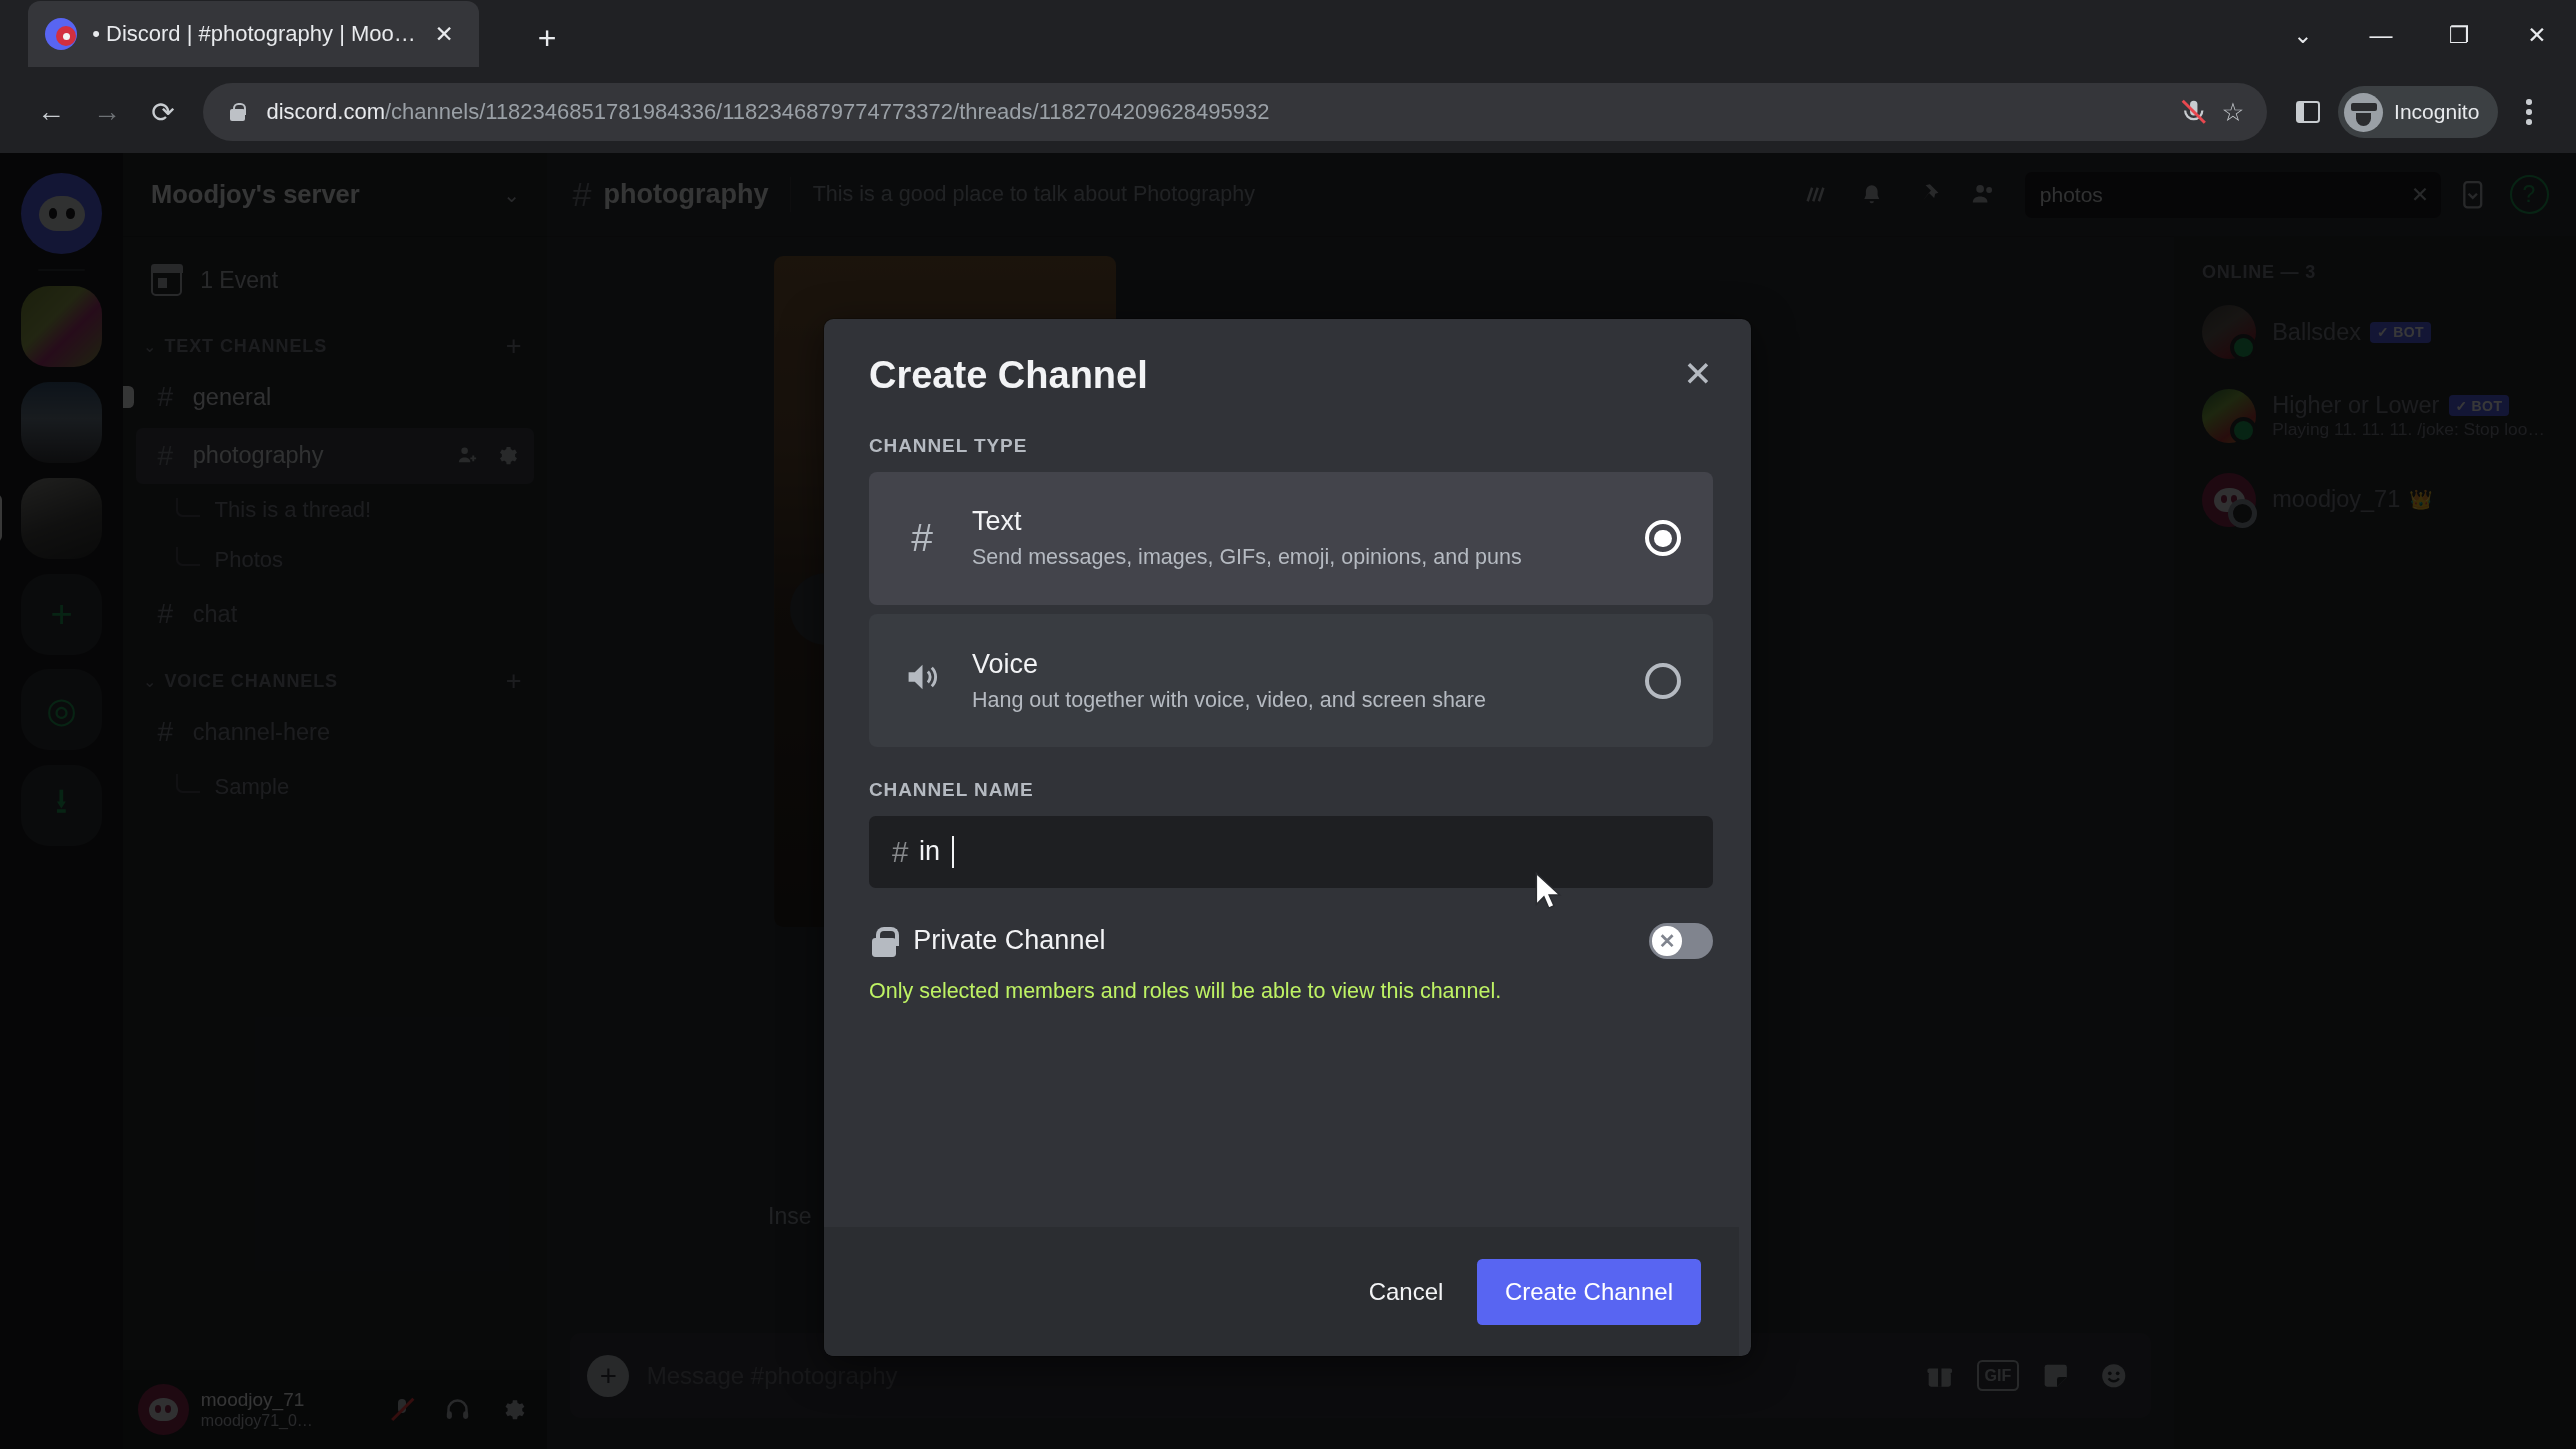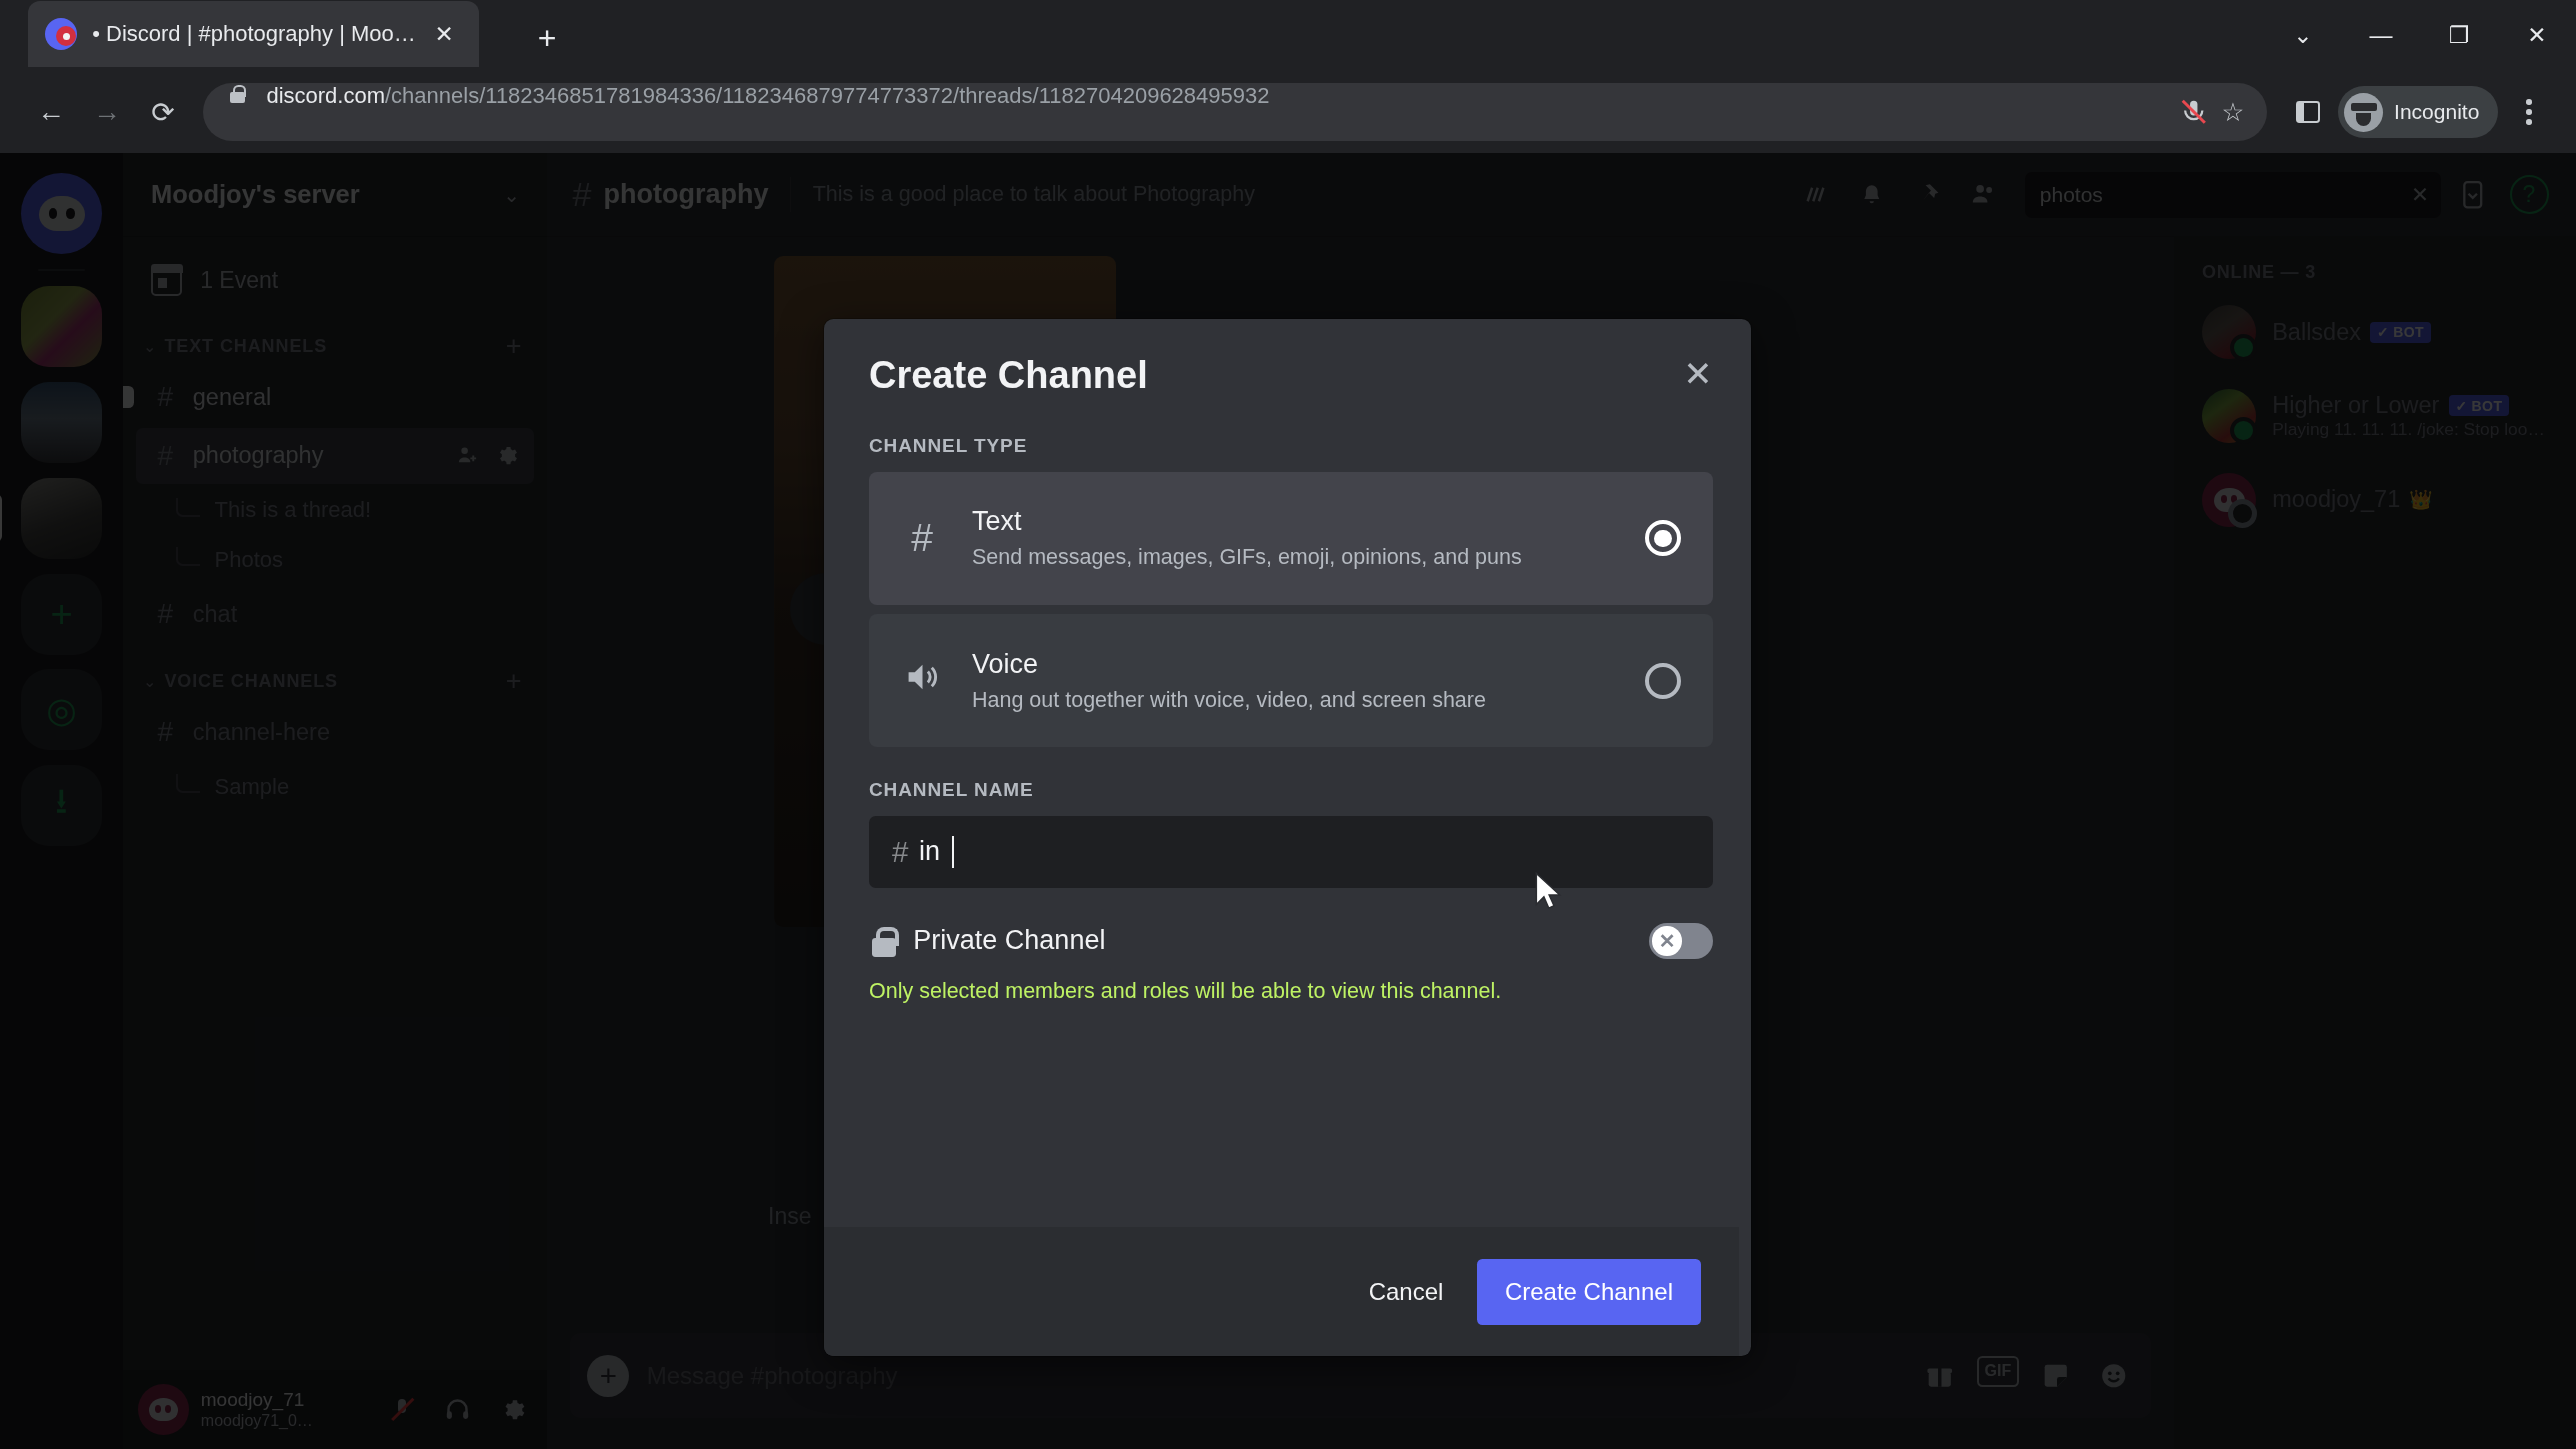--- a/index.html
+++ b/index.html
@@ -67,21 +67,21 @@
   }
   .nav-btn {
     width: 56px; height: 56px; display: flex; align-items: center;
     justify-content: center; color: #c8ccd0; font-size: 28px;
     border-radius: 50%; flex: 0 0 auto;
   }
   .nav-btn.dim { color: #6e7276; }
   .omnibox {
     flex: 1 1 auto; height: 58px; background: #35363a;
     border-radius: 29.5px; margin: 0 17.4px 0 12px;
-    display: flex; padding: 0 23px;
+    display: flex; align-items: center; padding: 0 23px;
     position: relative;
   }
   .lock-icon {
     width: 23px; height: 23px; flex: 0 0 auto; position: relative;
     margin-right: 17.4px;
   }
   .lock-icon::before {
     content: ""; position: absolute; left: 4px; top: 8.7px;
     width: 14.8px; height: 11.4px; background: #bdc1c6; border-radius: 2px;
   }
@@ -343,21 +343,21 @@
     position: absolute; left: 23px; right: 425px; bottom: 31px; height: 85px;
     background: #383a40; border-radius: 10.7px; display: flex;
     align-items: center; padding: 0 17.4px; gap: 17.4px;
   }
   .comp-plus {
     width: 42px; height: 42px; border-radius: 50%; background: #b5bac1;
     color: #383a40; font-size: 29.5px; display: flex; align-items: center;
     justify-content: center; flex: 0 0 auto; font-weight: 300;
   }
   .comp-placeholder { color: #6d6f78; font-size: 24px; flex: 1 1 auto; }
-  .comp-icons { display: flex; align-items: flex-start; gap: 17.4px; }
+  .comp-icons { display: flex; align-items: center; gap: 17.4px; }
   .cicon { width: 40px; height: 40px; color: #b5bac1; font-size: 25.5px;
     display: flex; align-items: center; justify-content: center; }
   .gif-box {
     width: 42px; height: 31px; border: 2.7px solid #b5bac1; border-radius: 5.4px;
     color: #b5bac1; font-size: 16px; font-weight: bold;
     display: flex; align-items: center; justify-content: center;
   }
 
   .member-list {
     position: absolute; right: 0; top: 83px; width: 402px; bottom: 0;

